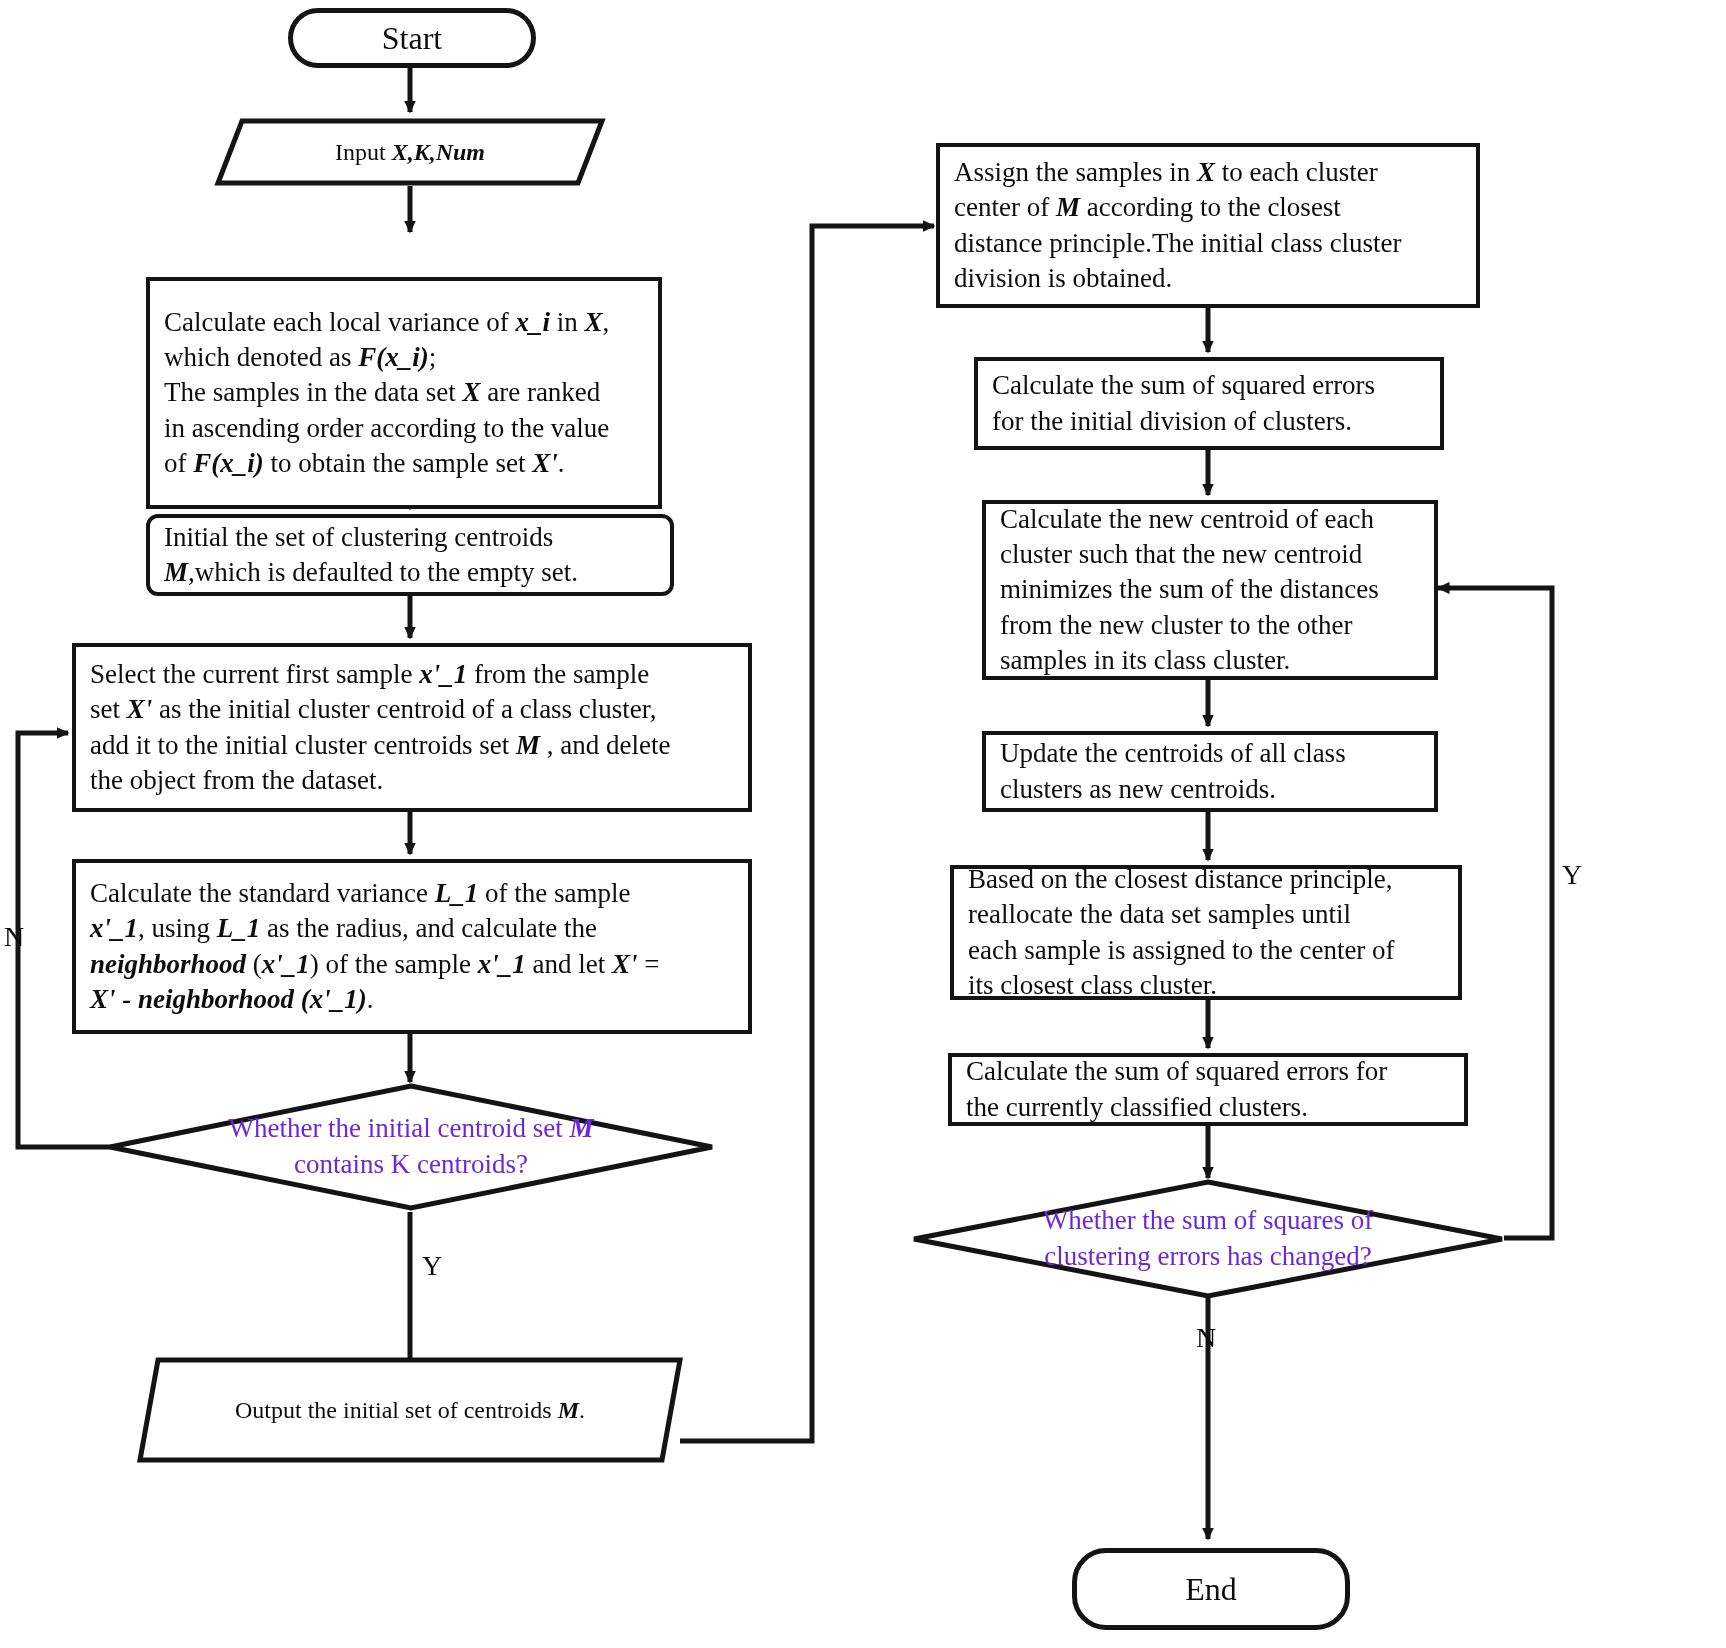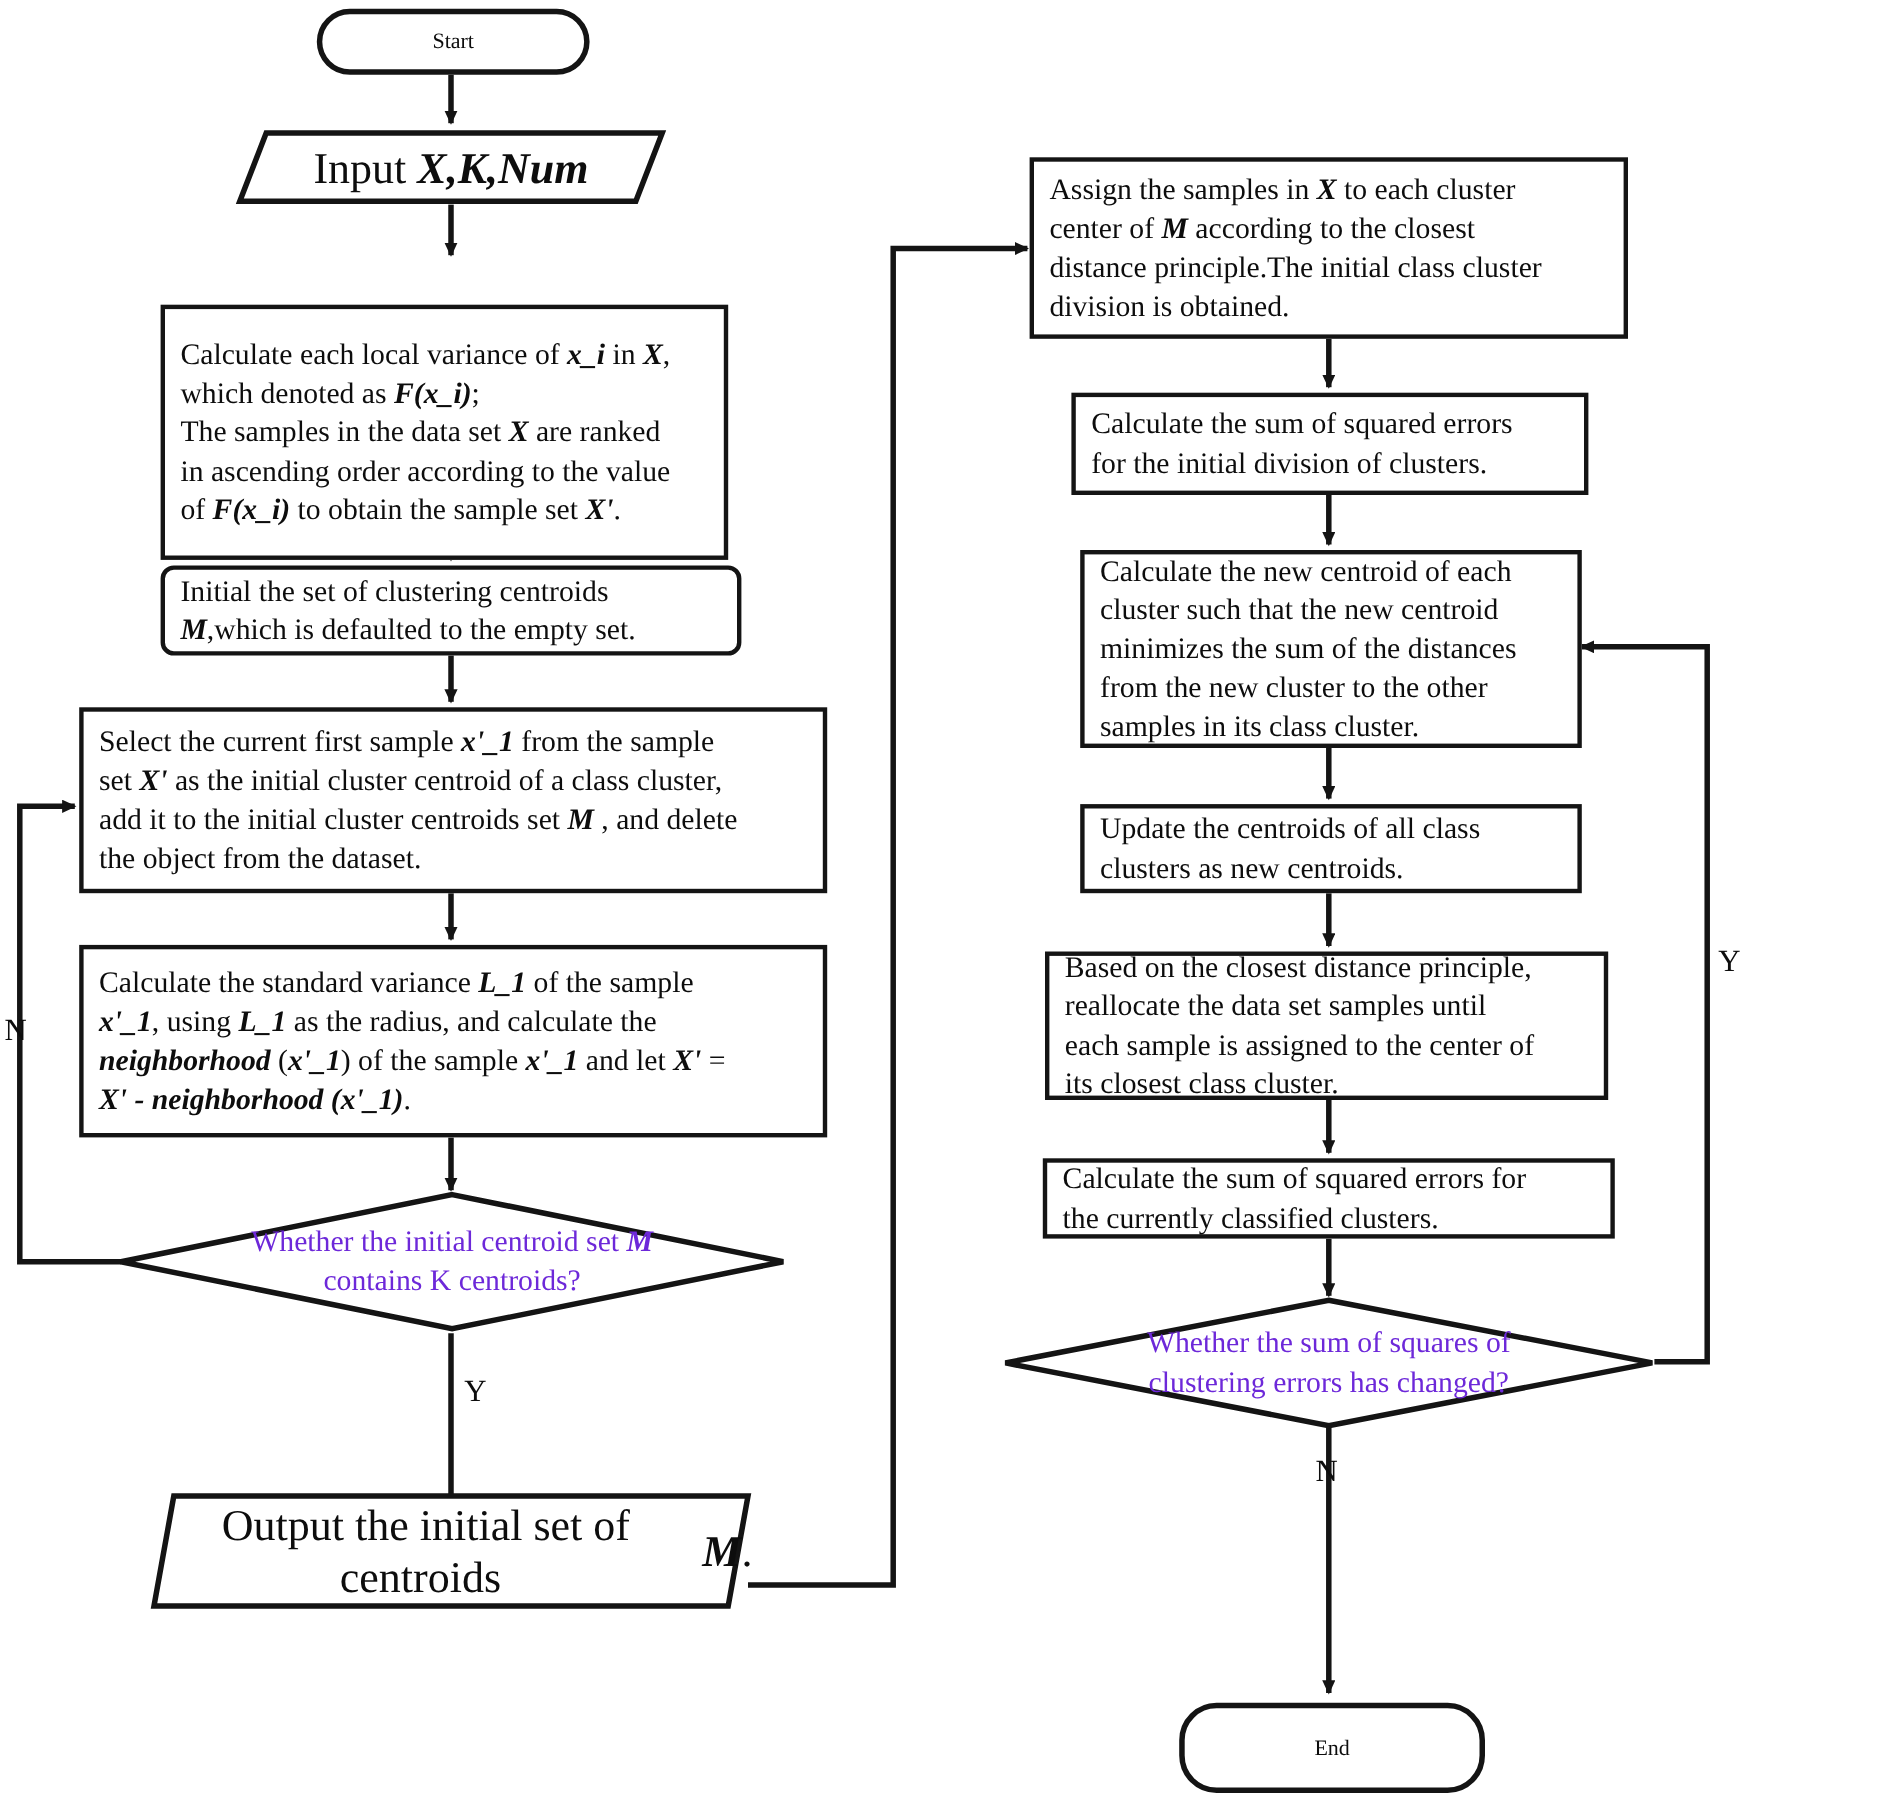--- a/index.html
+++ b/index.html
@@ -39,37 +39,37 @@
     font-size: 27px;
     line-height: 1.30;
     width: 100%;
   }
   .terminal {
     border: 5px solid #141414;
     border-radius: 34px;
     justify-content: center;
   }
   .terminal .txt {
-    font-size: 20px;
+    font-size: 32px;
     text-align: center;
     width: 100%;
   }
   .io-wrap {
     position: absolute;
   }
   .io-wrap .iotext {
     position: absolute;
     left: 0;
     top: 0;
     width: 100%;
     height: 100%;
     display: flex;
     align-items: center;
     justify-content: center;
-    font-size: 40px;
+    font-size: 24px;
     color: #0d0d0d;
     text-align: center;
   }
   .diamond-wrap {
     position: absolute;
   }
   .diamond-wrap .dtext {
     position: absolute;
     left: 0;
     top: 0;

